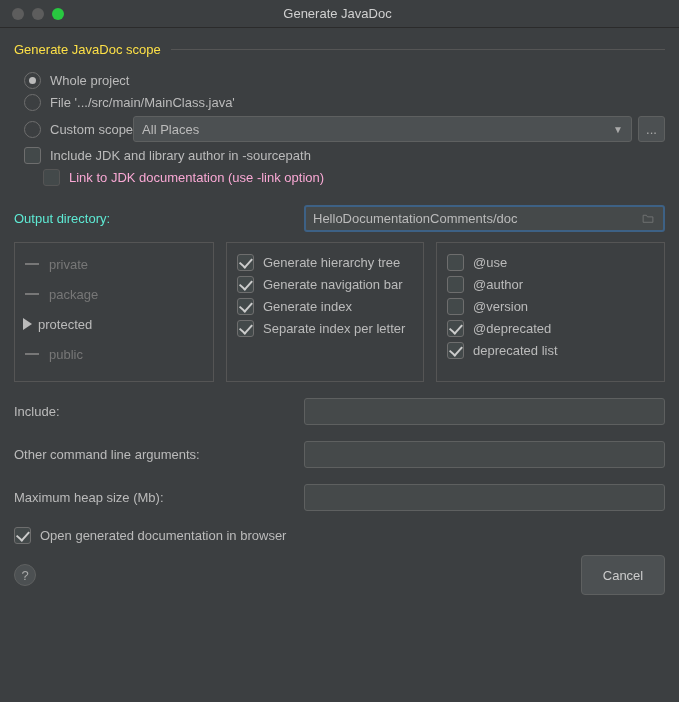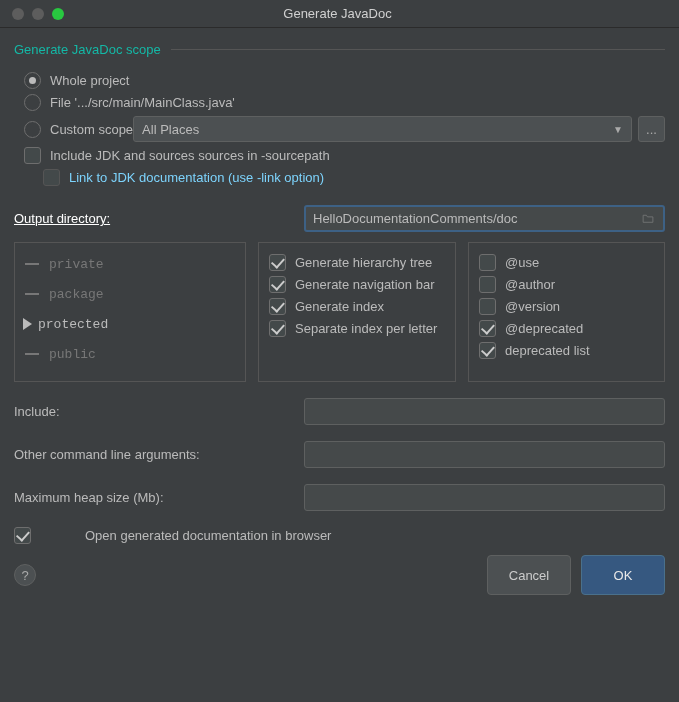--- a/index.html
+++ b/index.html
@@ -43,21 +43,21 @@
     padding: 14px 14px 6px 14px;
   }
   fieldset.scope {
     border: none;
     border-top: 1px solid #555;
     padding: 10px 0 4px 0;
     margin: 0 0 10px 0;
     position: relative;
   }
   fieldset.scope legend {
-    color: #14b8a6;
+    color: #fde047;
     padding-right: 10px;
     margin-left: 0;
     font-size: 13px;
   }
   .row { display: flex; align-items: center; margin: 5px 0 5px 10px; }
   .radio, .checkbox {
     width: 17px; height: 17px;
     border: 1.5px solid #6e6e6e;
     margin-right: 9px;
     flex-shrink: 0;
@@ -68,21 +68,21 @@
   .radio { border-radius: 50%; }
   .radio.sel::after {
     content: ""; width: 7px; height: 7px; background: #bbb; border-radius: 50%;
   }
   .checkbox { border-radius: 3px; background: #43494a; }
   .checkbox.sel::after {
     content: ""; width: 10px; height: 6px;
     border-left: 2px solid #ccc; border-bottom: 2px solid #ccc;
     transform: rotate(-48deg) translate(1px,-1px);
   }
-  .disabled { color: #7dd3fc; padding-left: 19px; }
+  .disabled { color: #f9a8d4; padding-left: 19px; }
   .disabled .checkbox, .disabled .radio { border-color: #555; }
   .select {
     flex: 1;
     background: #4c5052;
     border: 1px solid #5e6060;
     border-radius: 3px;
     padding: 4px 8px;
     color: #bbb;
     height: 26px;
     display: flex;
@@ -97,21 +97,21 @@
     background: #4c5052;
     margin-left: 6px;
     display: flex; align-items: center; justify-content: center;
     color: #aaa;
   }
   .label-row {
     display: flex;
     align-items: center;
     margin: 10px 0;
   }
-  .label-row label { color: #ffffff; text-decoration: underline; }
+  .label-row label { color: #5eead4; }
   .textfield {
     flex: 1;
     height: 27px;
     background: #45494a;
     border: 1px solid #5e6060;
     border-radius: 3px;
     color: #bbb;
     padding: 0 8px;
     display: flex;
     align-items: center;
@@ -128,21 +128,21 @@
   .three-col {
     display: flex;
     gap: 12px;
     margin-top: 10px;
   }
   .panel {
     border: 1px solid #555;
     padding: 6px 10px;
     min-height: 140px;
   }
-  .panel.visbox { width: 232px; font-family: Liberation Mono, monospace; }
+  .panel.visbox { width: 200px; }
   .panel.chkbox1 { width: 198px; }
   .panel.chkbox2 { flex: 1; }
   .vis-item {
     display: flex; align-items: center;
     height: 30px;
     color: #777;
   }
   .vis-item.active { color: #bbb; }
   .tick {
     width: 14px; height: 2px;
@@ -236,21 +236,21 @@
         <span>All Places</span>
         <span class="chev">▼</span>
       </div>
       <div class="sq-btn">
         <span>...</span>
       </div>
     </div>
 
     <div class="row">
       <span class="checkbox"></span>
-      <span>Include JDK and sources sources in -sourcepath</span>
+      <span>Include JDK and library author in -sourcepath</span>
     </div>
 
     <div class="row disabled">
       <span class="checkbox"></span>
       <span>Link to JDK documentation (use -link option)</span>
     </div>
   </fieldset>
 
   <div class="label-row">
     <label style="width:290px">Output directory:</label>
@@ -335,31 +335,28 @@
   <div class="form-row">
     <label>Other command line arguments:</label>
     <div class="textfield"></div>
   </div>
 
   <div class="form-row">
     <label>Maximum heap size (Mb):</label>
     <div class="textfield"></div>
   </div>
 
-  <div class="row" style="margin-left:0;margin-top:14px;gap:45px;">
+  <div class="row" style="margin-left:0;margin-top:14px;">
     <span class="checkbox sel"></span>
     <span>Open generated documentation in browser</span>
   </div>
 
 </div>
 
 <div class="footer">
   <div class="help">
     <span>?</span>
   </div>
   <div class="spacer"></div>
   <div class="btn">
     <span>Cancel</span>
   </div>
-  <div class="btn primary">
-    <span>OK</span>
-  </div>
 </div>
 
 </body></html>

